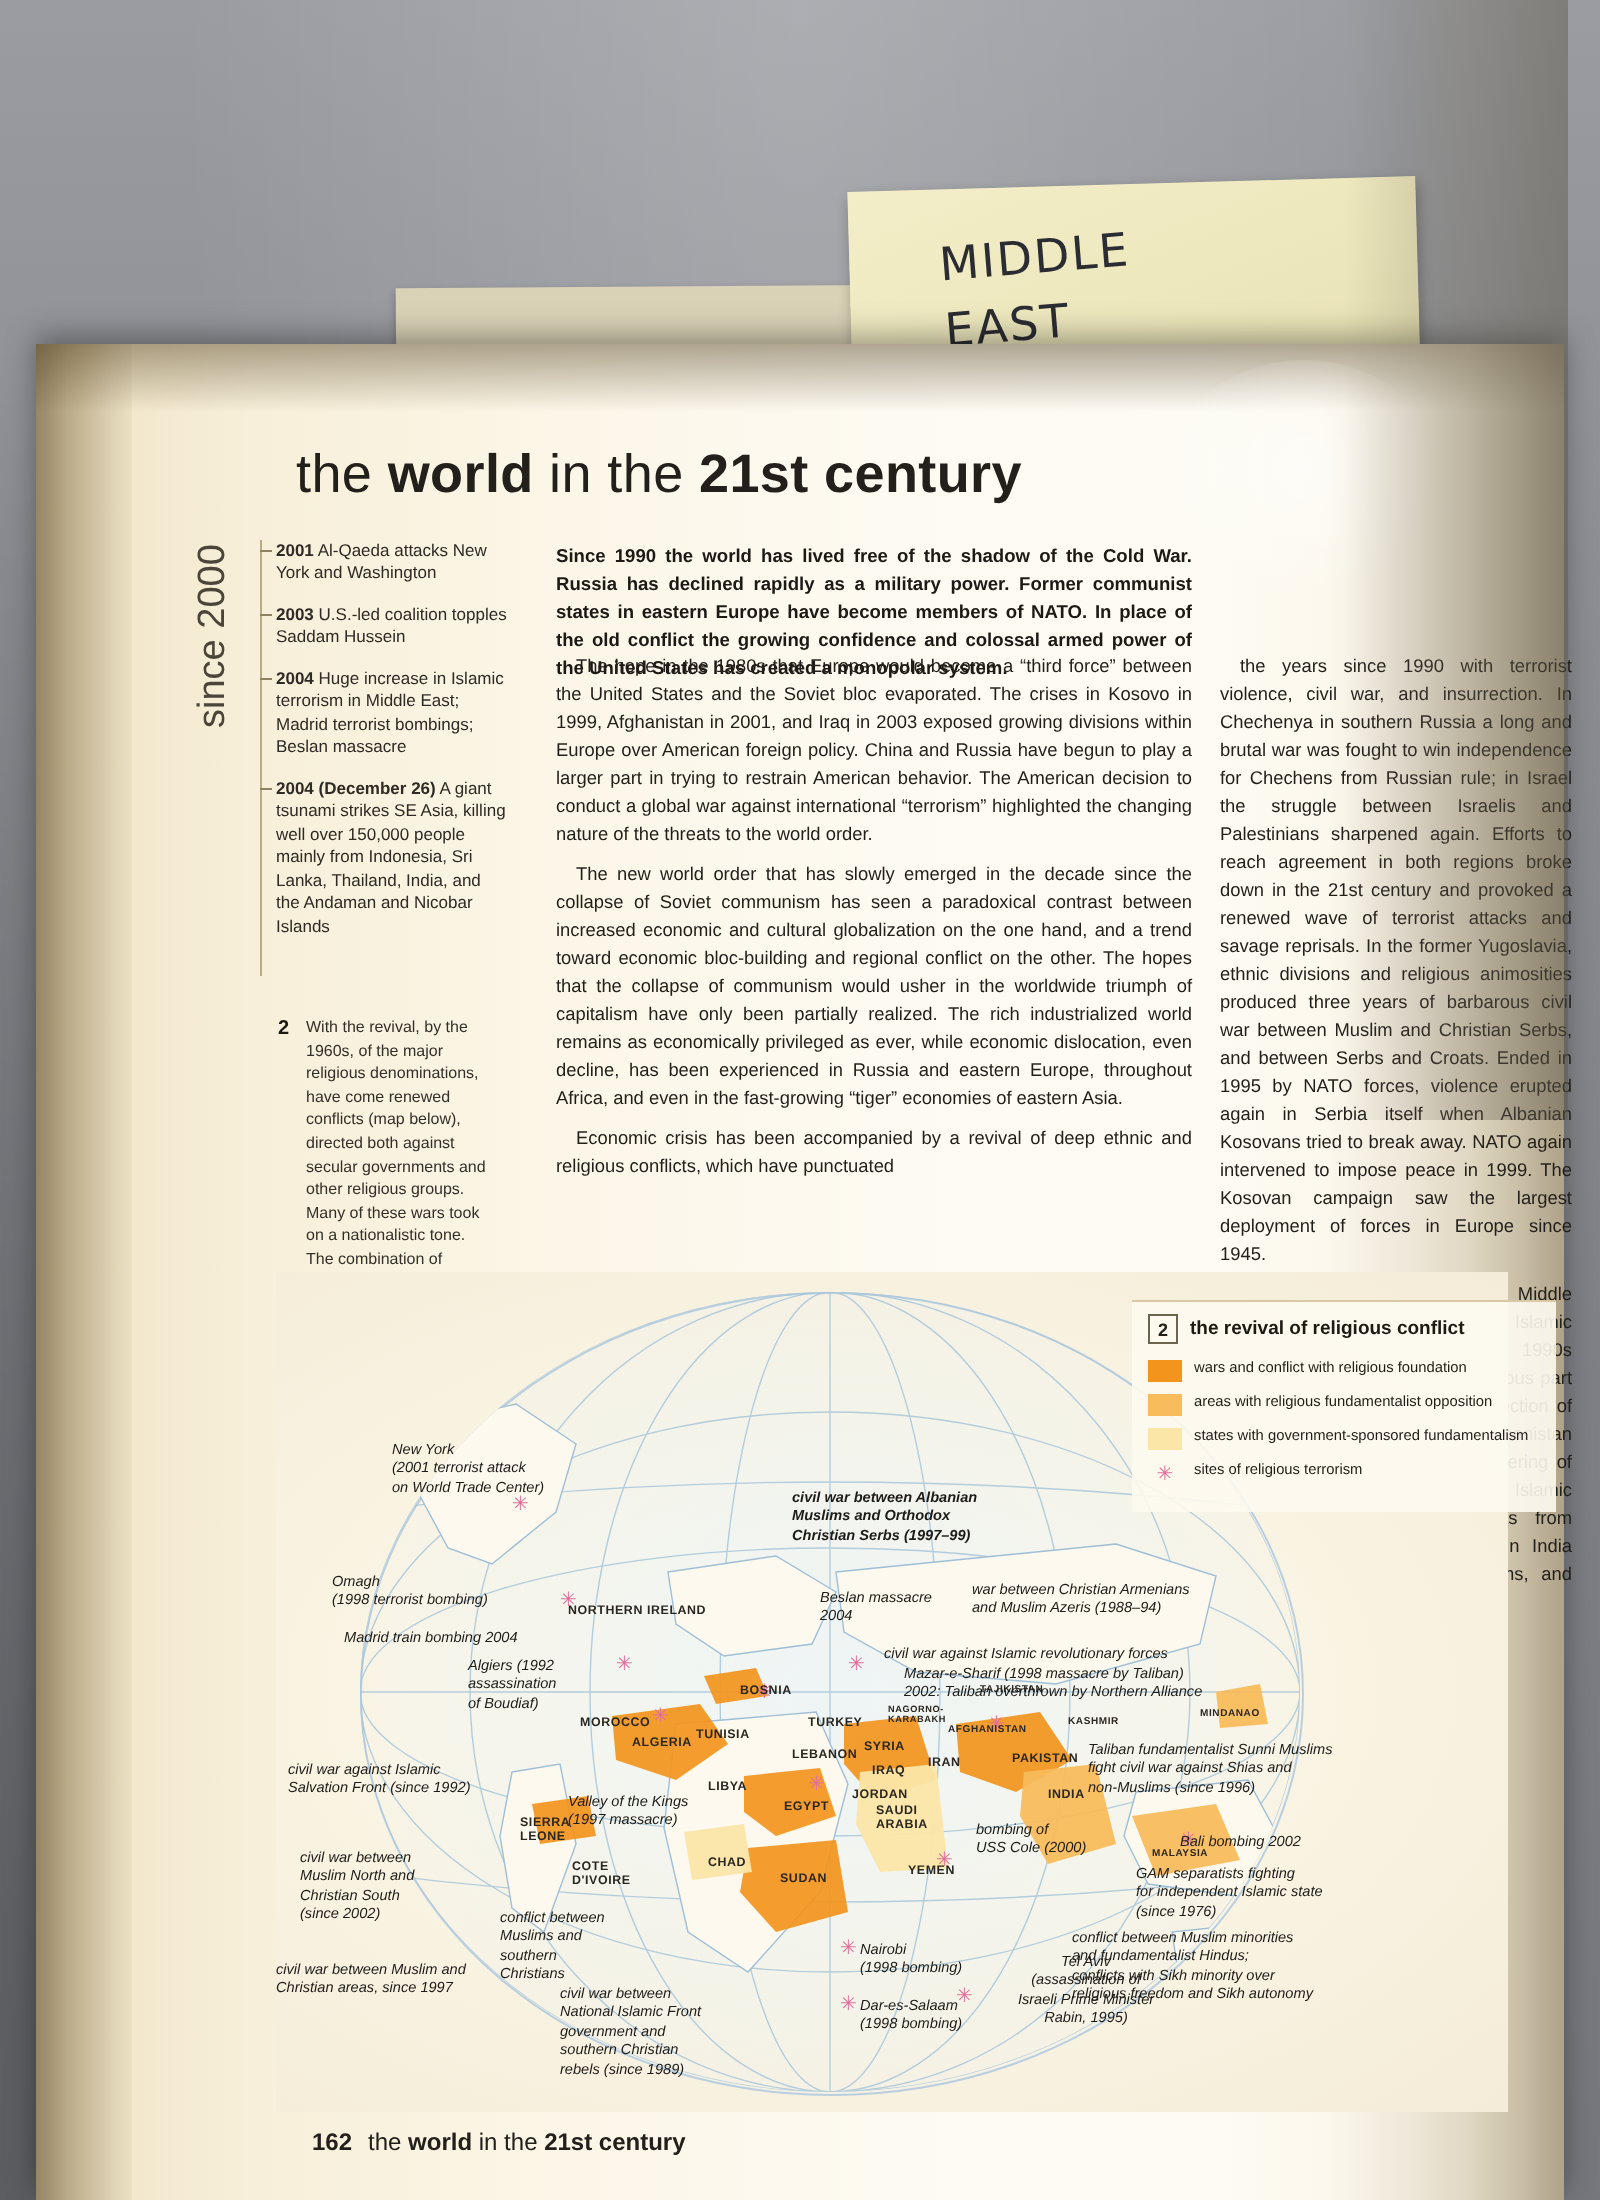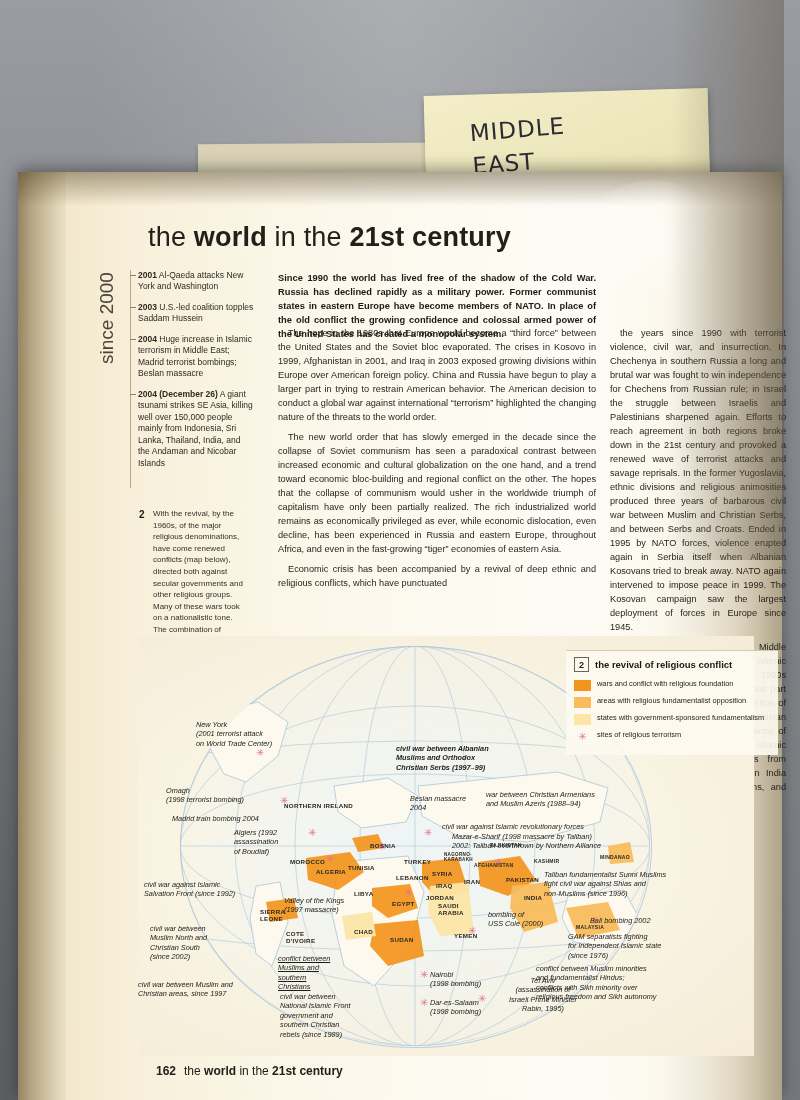--- a/index.html
+++ b/index.html
@@ -496,21 +496,21 @@
   <div class="map-label" style="left:6px; top:244px; width:134px; white-space:pre-line;">civil war against Islamic
 Salvation Front (since 1992)</div>
   <div class="map-label" style="left:146px; top:260px; width:104px; white-space:pre-line;">Valley of the Kings
 (1997 massacre)</div>
   <div class="map-label" style="left:12px; top:288px; width:94px; white-space:pre-line;">civil war between
 Muslim North and
 Christian South
 (since 2002)</div>
   <div class="map-label" style="left:0px; top:344px; width:142px; white-space:pre-line;">civil war between Muslim and
 Christian areas, since 1997</div>
-  <div class="map-label" style="left:140px; top:318px; width:92px; white-space:pre-line;text-decoration:underline;">conflict between
+  <div class="map-label" style="left:112px; top:318px; width:92px; white-space:pre-line;">conflict between
 Muslims and
 southern
 Christians</div>
   <div class="map-label" style="left:142px; top:356px; width:110px; white-space:pre-line;">civil war between
 National Islamic Front
 government and
 southern Christian
 rebels (since 1989)</div>
   <div class="map-label" style="left:258px; top:108px; width:142px; white-space:pre-line;font-weight:bold;">civil war between Albanian
 Muslims and Orthodox

